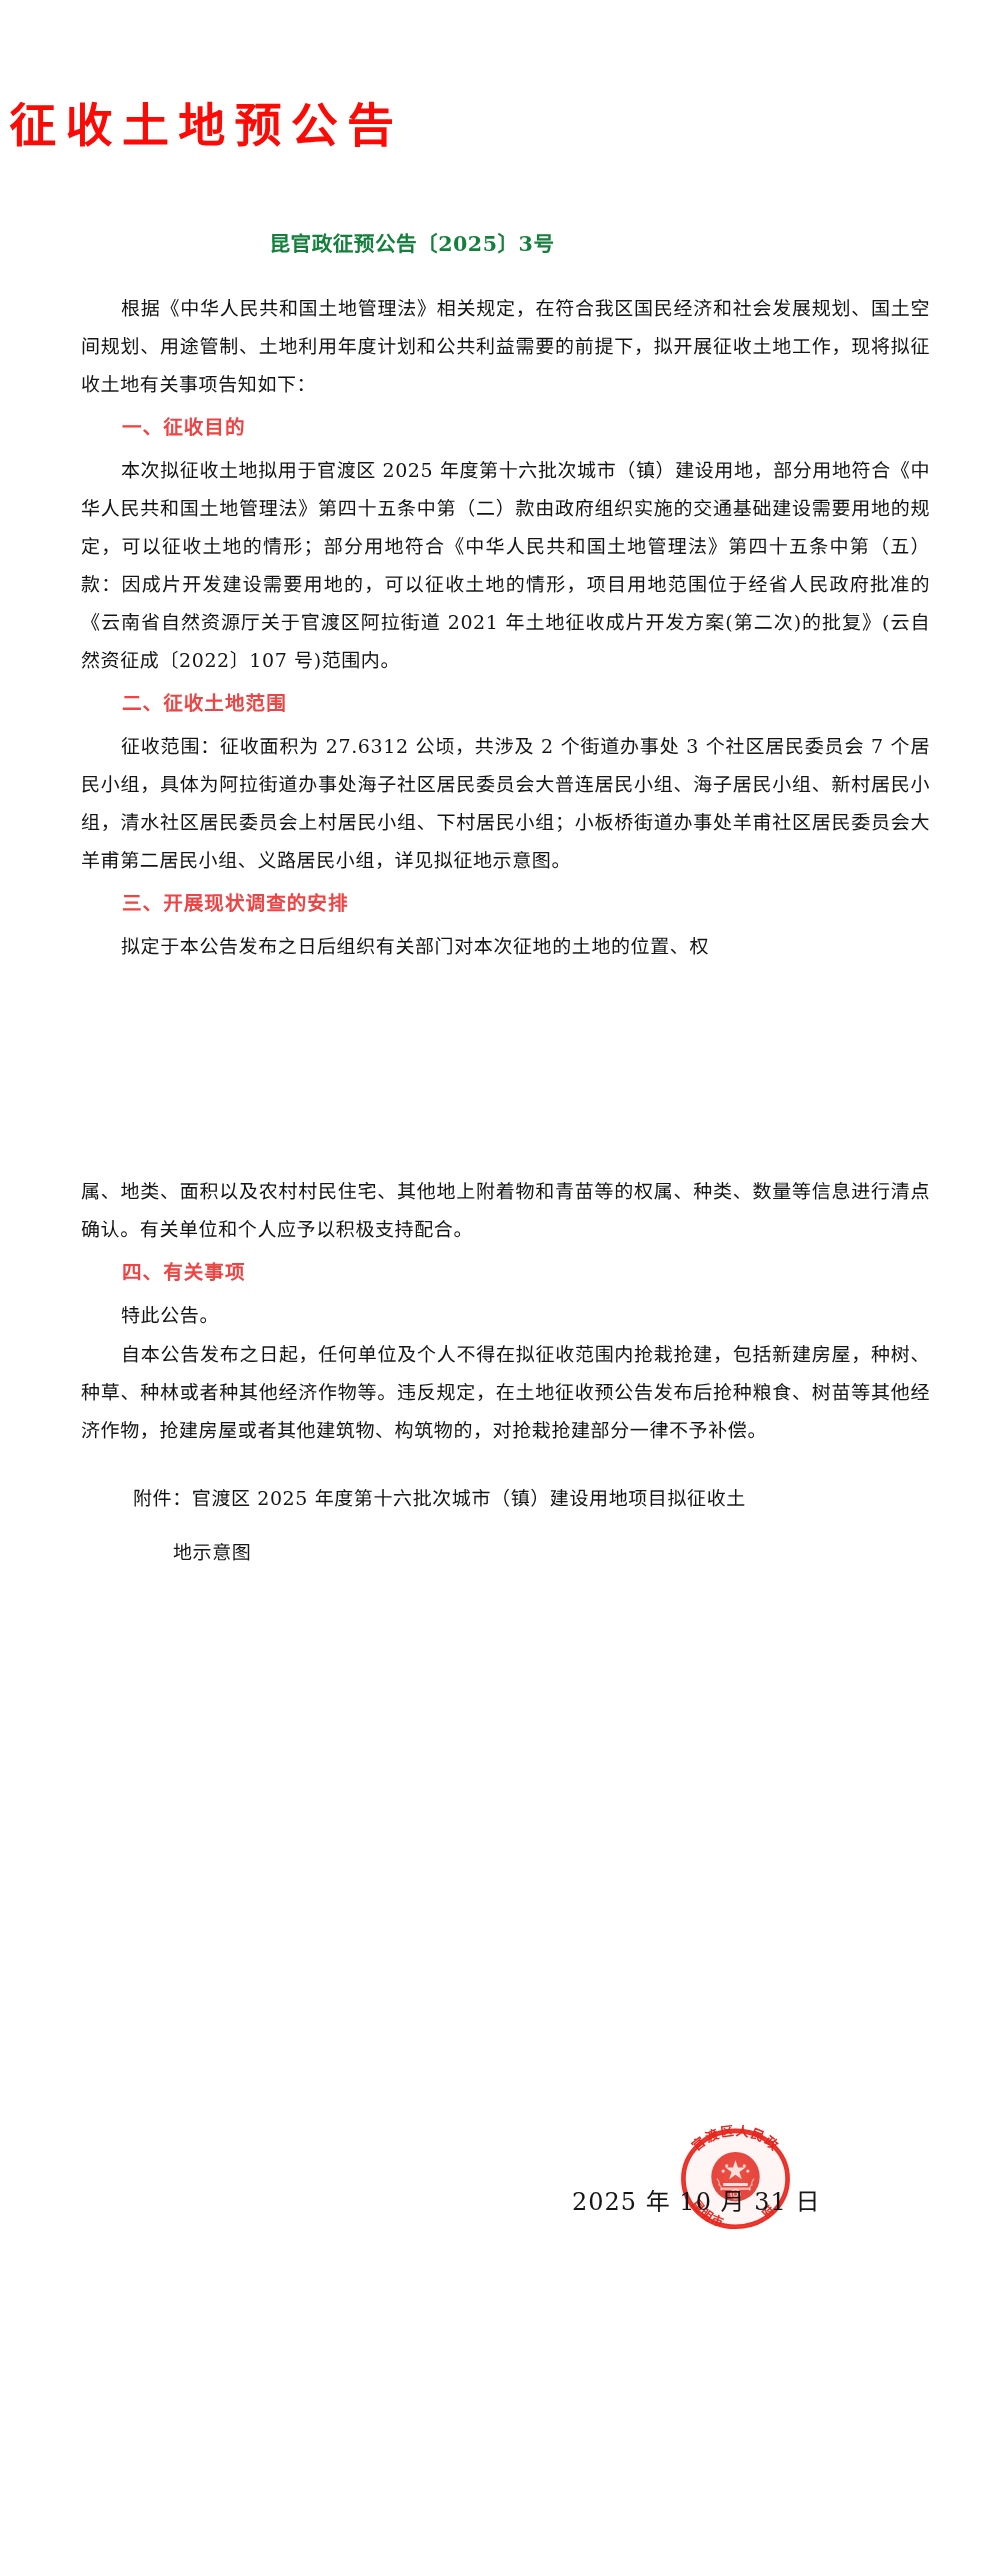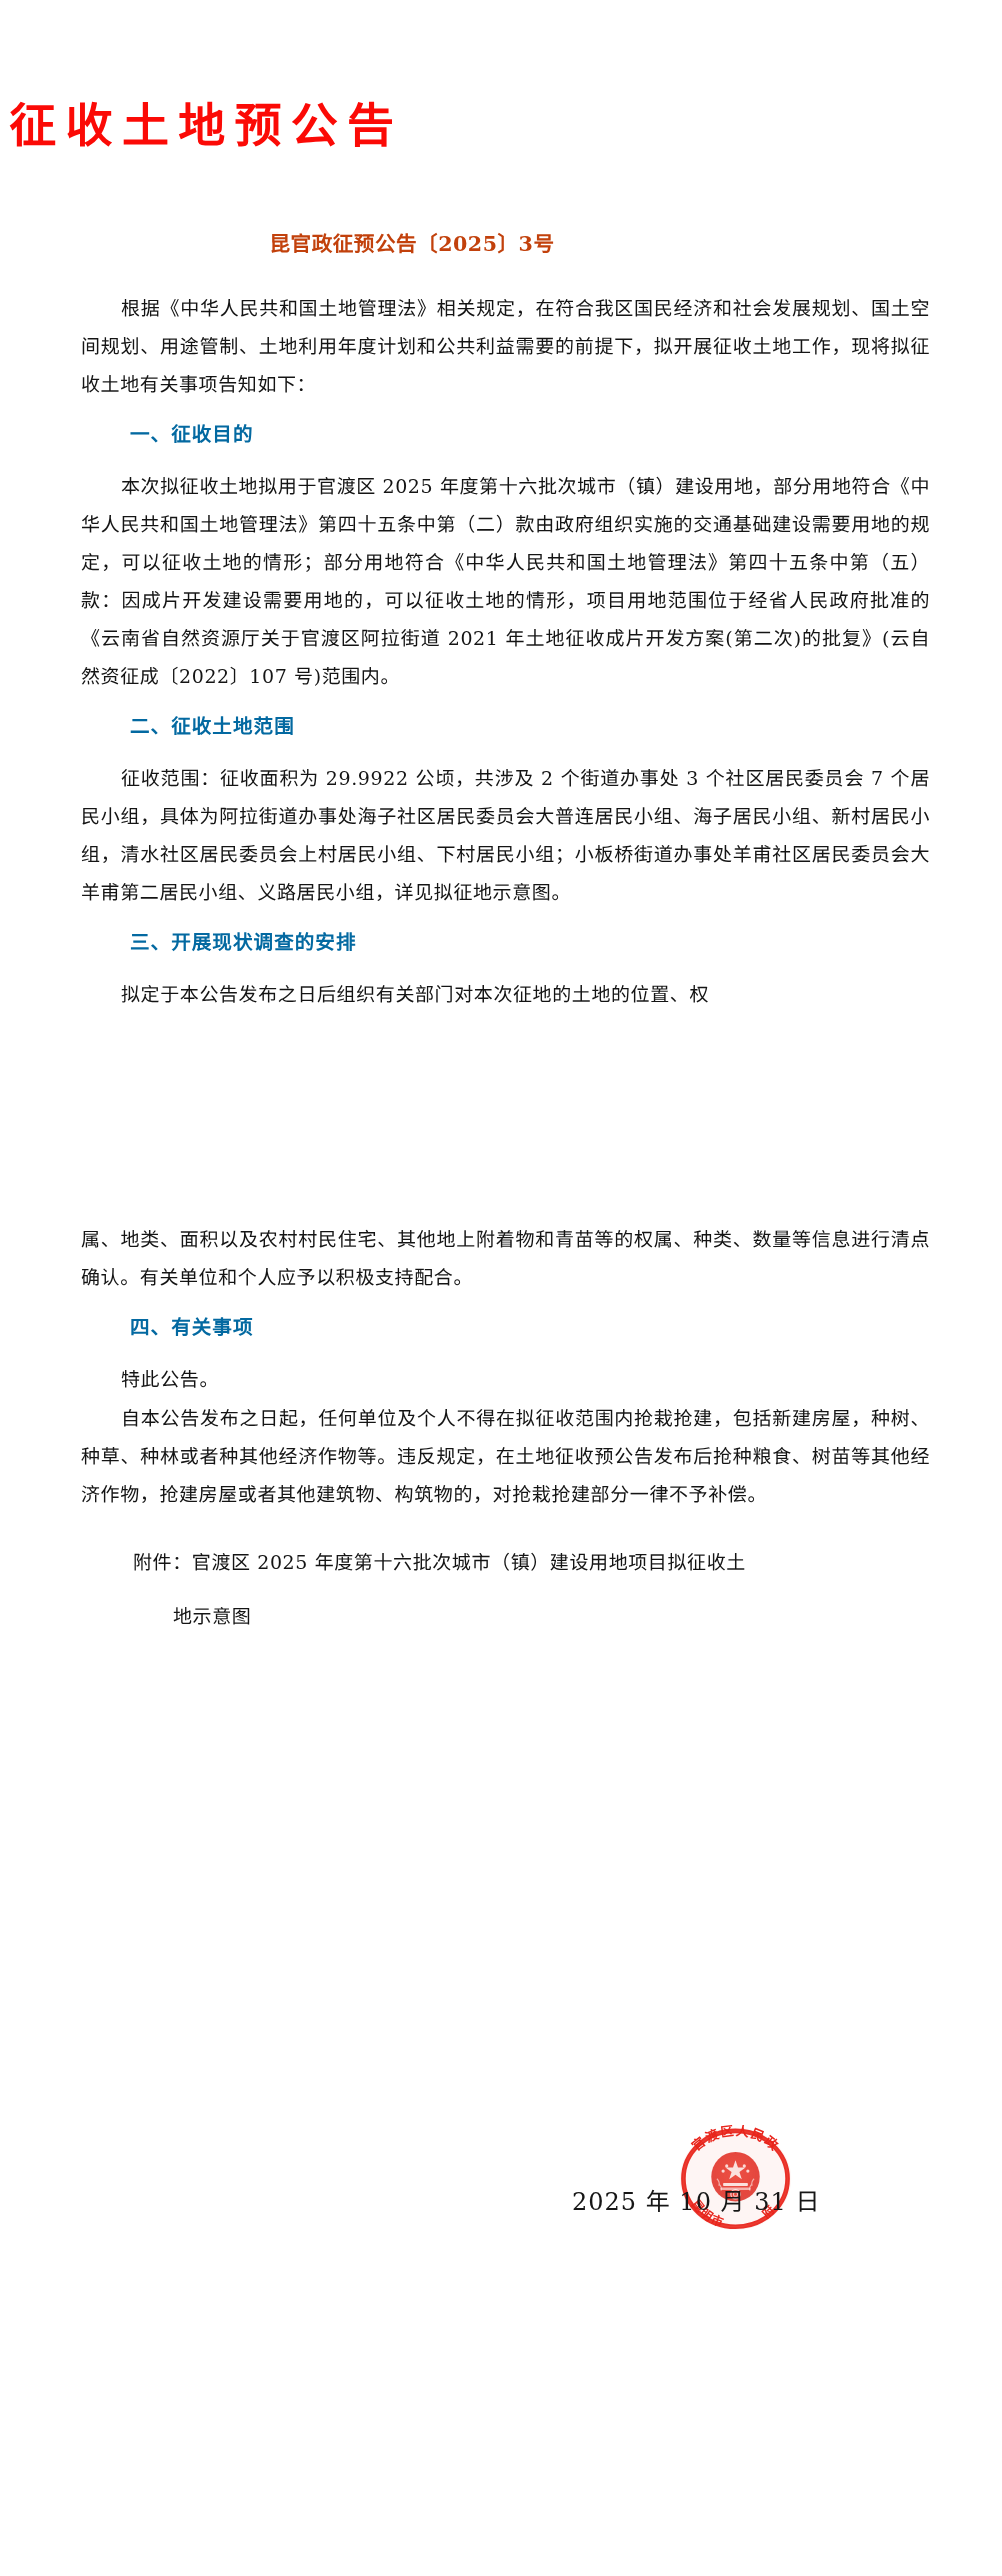--- a/index.html
+++ b/index.html
@@ -32,21 +32,21 @@
     line-height:1.18;
     white-space:nowrap;
   }
 
   
   .doc-number{
     position:absolute;
     left:0; top:227px;
     width:824px;
     text-align:center;
-    color:#c2410c;
+    color:#15803d;
     font-family:"DejaVu Serif","Liberation Serif",serif;
     font-weight:700;
     font-size:20.6px;
     letter-spacing:0.5px;
     white-space:nowrap;
   }
 
   
   .body-col{
     position:absolute;
@@ -61,28 +61,28 @@
     line-height:38px;
     letter-spacing:0.6px;
     text-align:justify;
     text-justify:inter-character;
     text-indent:40px;
     margin:0 0 1px 4px;
   }
   .para.no-indent{ text-indent:0; }
 
   .section-head{
-    color:#0369a1;
-    font-family:Liberation Serif, serif;
+    color:#ef4444;
+    font-family:Liberation Sans, sans-serif;
     font-weight:700;
     font-size:19.6px;
     line-height:38px;
     letter-spacing:1px;
     text-indent:40px;
-    margin:13px;
+    margin:5px;
     white-space:nowrap;
   }
 
   
   .page-gap{ height:206px; }
 
   
   .attach-block{
     margin-top:30px;
   }
@@ -136,21 +136,21 @@
   <div class="doc-number">昆官政征预公告〔2025〕3号</div>
 
   <div class="body-col">
 
     <p class="para">根据《中华人民共和国土地管理法》相关规定，在符合我区国民经济和社会发展规划、国土空间规划、用途管制、土地利用年度计划和公共利益需要的前提下，拟开展征收土地工作，现将拟征收土地有关事项告知如下：</p>
 
     <h2 class="section-head">一、征收目的</h2>
     <p class="para">本次拟征收土地拟用于官渡区 2025 年度第十六批次城市（镇）建设用地，部分用地符合《中华人民共和国土地管理法》第四十五条中第（二）款由政府组织实施的交通基础建设需要用地的规定，可以征收土地的情形；部分用地符合《中华人民共和国土地管理法》第四十五条中第（五）款：因成片开发建设需要用地的，可以征收土地的情形，项目用地范围位于经省人民政府批准的《云南省自然资源厅关于官渡区阿拉街道 2021 年土地征收成片开发方案(第二次)的批复》(云自然资征成〔2022〕107 号)范围内。</p>
 
     <h2 class="section-head">二、征收土地范围</h2>
-    <p class="para">征收范围：征收面积为 29.9922 公顷，共涉及 2 个街道办事处 3 个社区居民委员会 7 个居民小组，具体为阿拉街道办事处海子社区居民委员会大普连居民小组、海子居民小组、新村居民小组，清水社区居民委员会上村居民小组、下村居民小组；小板桥街道办事处羊甫社区居民委员会大羊甫第二居民小组、义路居民小组，详见拟征地示意图。</p>
+    <p class="para">征收范围：征收面积为 27.6312 公顷，共涉及 2 个街道办事处 3 个社区居民委员会 7 个居民小组，具体为阿拉街道办事处海子社区居民委员会大普连居民小组、海子居民小组、新村居民小组，清水社区居民委员会上村居民小组、下村居民小组；小板桥街道办事处羊甫社区居民委员会大羊甫第二居民小组、义路居民小组，详见拟征地示意图。</p>
 
     <h2 class="section-head">三、开展现状调查的安排</h2>
     <p class="para">拟定于本公告发布之日后组织有关部门对本次征地的土地的位置、权</p>
 
     <div class="page-gap"></div>
 
     <p class="para no-indent">属、地类、面积以及农村村民住宅、其他地上附着物和青苗等的权属、种类、数量等信息进行清点确认。有关单位和个人应予以积极支持配合。</p>
 
     <h2 class="section-head">四、有关事项</h2>
     <p class="para">特此公告。</p>

